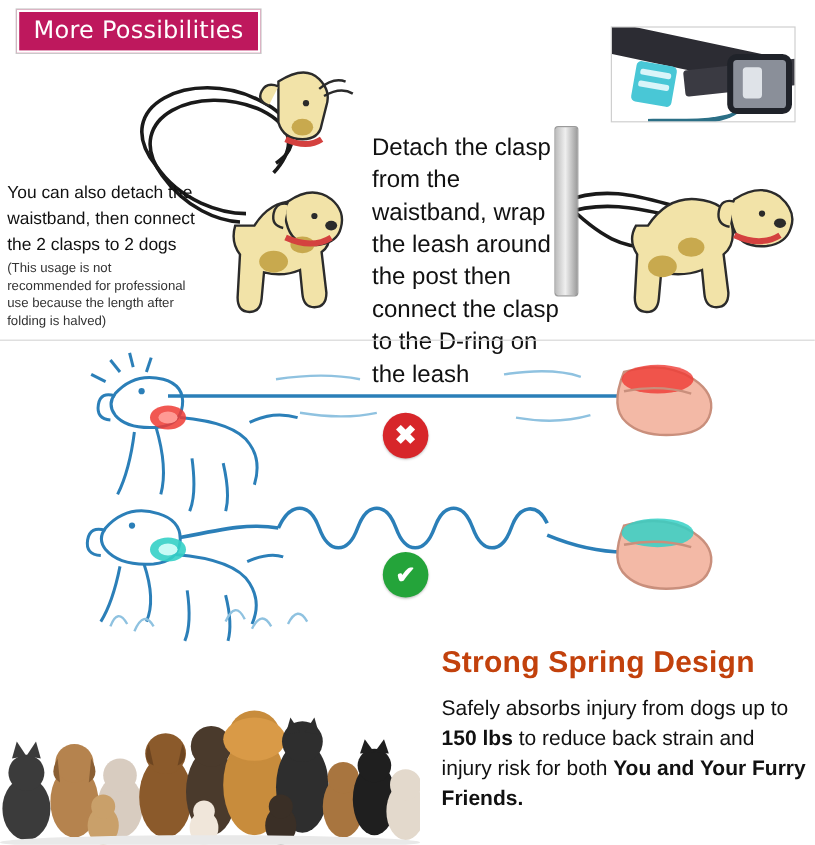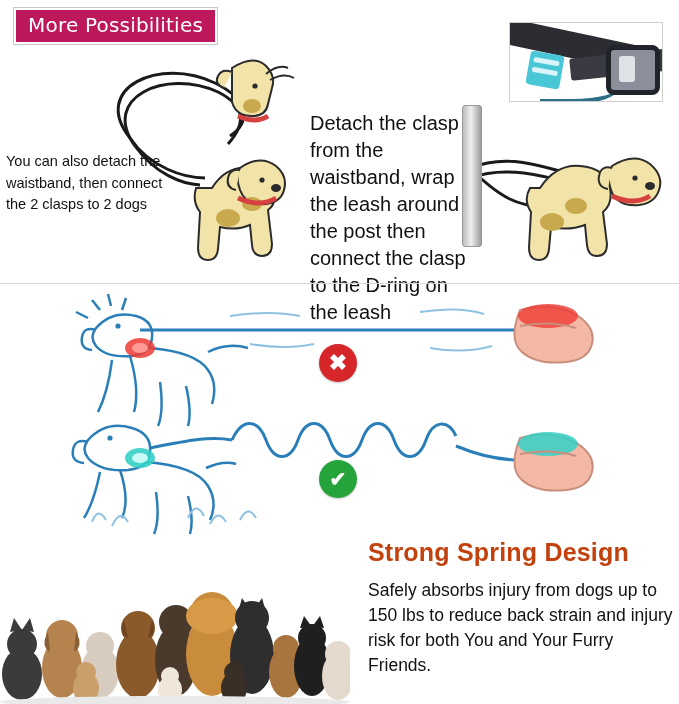--- a/index.html
+++ b/index.html
@@ -147,21 +147,21 @@
   }
   #strong-body {
     position: absolute;
     left: 368px;
     top: 578px;
     width: 306px;
     font-size: 17.5px;
     line-height: 1.42;
     color: #111;
   }
-  #strong-body b { font-weight: normal; text-align: center; }
+  #strong-body b { font-weight: bold; text-align: center; }
 
   
   .mark {
     position: absolute;
     width: 38px; height: 38px;
     border-radius: 50%;
     display: flex;
     align-items: center;
     justify-content: center;
     color: #fff;
@@ -230,20 +230,21 @@
 <div class="inset">
   <div class="strap"></div>
   <div class="strap2"></div>
   <div class="teal"></div>
   <div class="rope"></div>
   <div class="clip"></div>
 </div>
 
 <div class="txt" id="left-caption">
   <span class="lead">You can also detach the waistband, then connect the 2 clasps to 2 dogs</span>
+  <span class="note">(This usage is not recommended for professional use because the length after folding is halved)</span>
 </div>
 
 <div class="txt" id="mid-caption">Detach the clasp from the waistband, wrap the leash around the post then connect the clasp to the D-ring on the leash</div>
 
 <div class="divider" id="divider-1"></div>
 
 <svg class="art" style="left:0;top:290px;" width="679" height="250" viewBox="0 0 679 250">
 
   <line x1="140" y1="40" x2="516" y2="40" stroke="#2b7fb8" stroke-width="3"></line>
 

